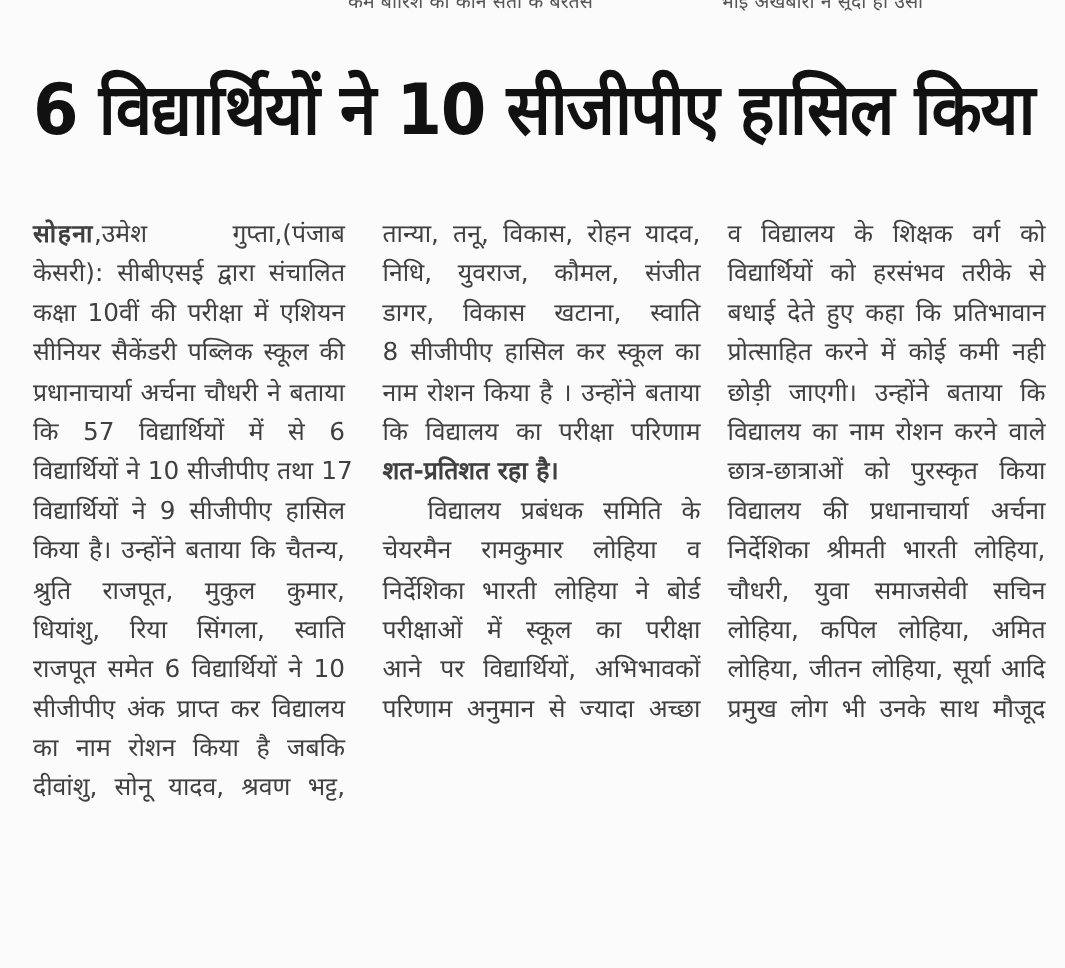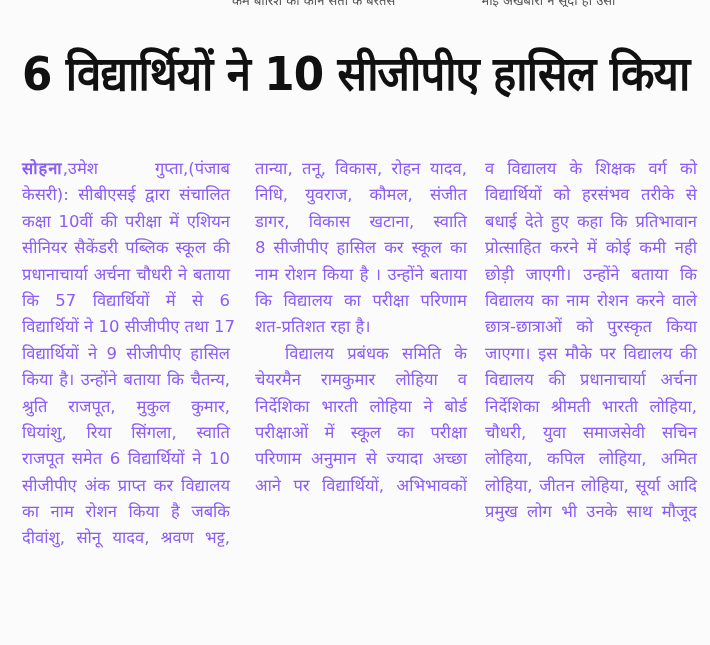--- a/index.html
+++ b/index.html
@@ -16,28 +16,28 @@
   }
   .top-fragment .frag1 { position:absolute; left:232px; }
   .top-fragment .frag2 { position:absolute; left:480px; }
   .headline {
     position:absolute; top:44px; left:22px; width:680px;
     font-size:47px; line-height:60px; font-weight:bold;
     letter-spacing:-1px; color:#111;
     white-space:nowrap; transform:scaleX(0.93); transform-origin:left center;
   }
   .col {
-    position:absolute; top:156px;
-    font-size:16.5px; line-height:26.4px; color:#8b5cf6;
+    position:absolute; top:143px;
+    font-size:16.5px; line-height:26.4px; color:#404040;
   }
   .col .line {
     display:block; white-space:nowrap; text-align:justify;
     text-align-last:justify; height:26.4px; overflow:visible;
   }
-  .col .line.last { text-align-last:left; }
+  .col .line.last { text-align-last:left;font-weight:bold; }
   .col .line.indent { padding-left:30px; }
   .col1 { left:22px; width:208px; }
   .col2 { left:255px; width:212px; }
   .col3 { left:485px; width:212px; }
   .dateline { font-weight:bold; letter-spacing:1px; }
   .line-inner { display:inline; }
 </style>
 </head>
 <body>
 
@@ -71,32 +71,31 @@
   <span class="line">निधि, युवराज, कौमल, संजीत</span>
   <span class="line">डागर, विकास खटाना, स्वाति</span>
   <span class="line">8 सीजीपीए हासिल कर स्कूल का</span>
   <span class="line">नाम रोशन किया है । उन्होंने बताया</span>
   <span class="line">कि विद्यालय का परीक्षा परिणाम</span>
   <span class="line last">शत-प्रतिशत रहा है।</span>
   <span class="line indent">विद्यालय प्रबंधक समिति के</span>
   <span class="line">चेयरमैन रामकुमार लोहिया व</span>
   <span class="line">निर्देशिका भारती लोहिया ने बोर्ड</span>
   <span class="line">परीक्षाओं में स्कूल का परीक्षा</span>
+  <span class="line">आने पर विद्यार्थियों, अभिभावकों</span>
   <span class="line">परिणाम अनुमान से ज्यादा अच्छा</span>
-  <span class="line">आने पर विद्यार्थियों, अभिभावकों</span>
 </div>
 
 <div class="col col3">
   <span class="line">व विद्यालय के शिक्षक वर्ग को</span>
   <span class="line">विद्यार्थियों को हरसंभव तरीके से</span>
   <span class="line">बधाई देते हुए कहा कि प्रतिभावान</span>
   <span class="line">प्रोत्साहित करने में कोई कमी नही</span>
   <span class="line">छोड़ी जाएगी। उन्होंने बताया कि</span>
   <span class="line">विद्यालय का नाम रोशन करने वाले</span>
   <span class="line">छात्र-छात्राओं को पुरस्कृत किया</span>
-  <span class="line">जाएगा। इस मौके पर विद्यालय की</span>
   <span class="line">विद्यालय की प्रधानाचार्या अर्चना</span>
   <span class="line">निर्देशिका श्रीमती भारती लोहिया,</span>
   <span class="line">चौधरी, युवा समाजसेवी सचिन</span>
   <span class="line">लोहिया, कपिल लोहिया, अमित</span>
   <span class="line">लोहिया, जीतन लोहिया, सूर्या आदि</span>
   <span class="line">प्रमुख लोग भी उनके साथ मौजूद</span>
 </div>
 
 </body></html>

